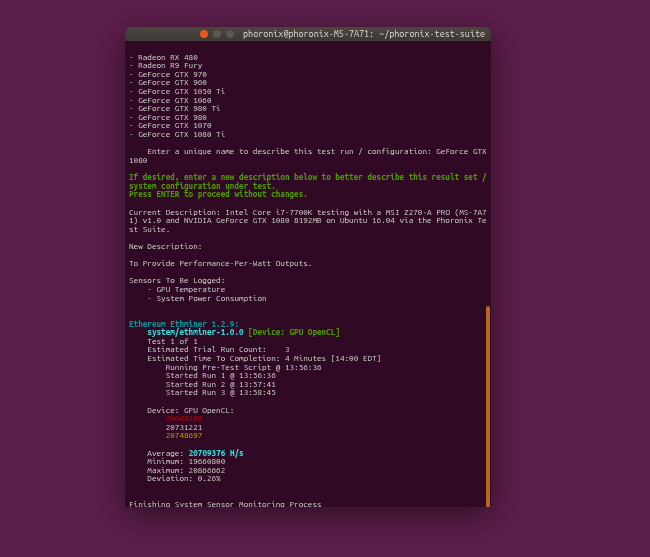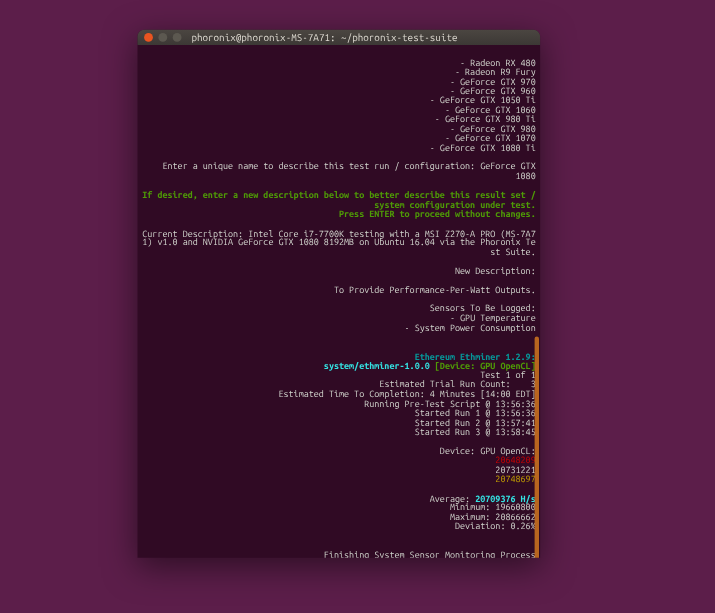--- a/index.html
+++ b/index.html
@@ -26,39 +26,39 @@
   .titlebar {
     height: 14px;
     background: linear-gradient(#4b4641,#3c3835);
     border-radius: 6px 6px 0 0;
     display: flex;
     align-items: center;
     padding: 0 6px;
     gap: 5px;
     font-size: 9px;
     color: #dfdbd2;
+    justify-content: flex-end;
   }
   .wbtn {
     width: 8px; height: 8px; border-radius: 50%;
   }
   .wbtn.close { background: #e95420; }
   .wbtn.min   { background: #5c5850; }
   .wbtn.max   { background: #5c5850; }
   .title { margin-left: 4px; white-space: nowrap; }
   .term {
     flex: 1;
     padding: 3px 4px 6px 4px;
     font-size: 8.2px;
     line-height: 1.05;
     color: #ffffff;
     white-space: pre-wrap;
     word-break: break-all;
     overflow: hidden;
     position: relative;
-    text-align: right;
   }
   .scrollbar {
     position: absolute;
     right: 1px;
     top: 265px;
     width: 4px;
     height: 205px;
     background: #b8651f;
     border-radius: 2px;
   }

